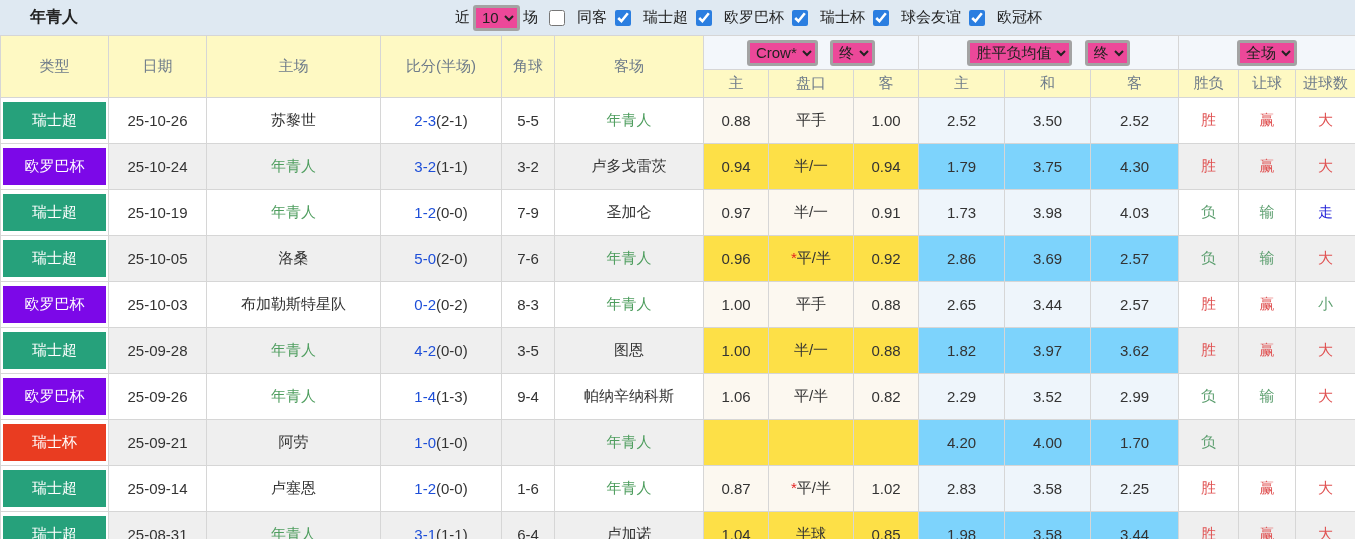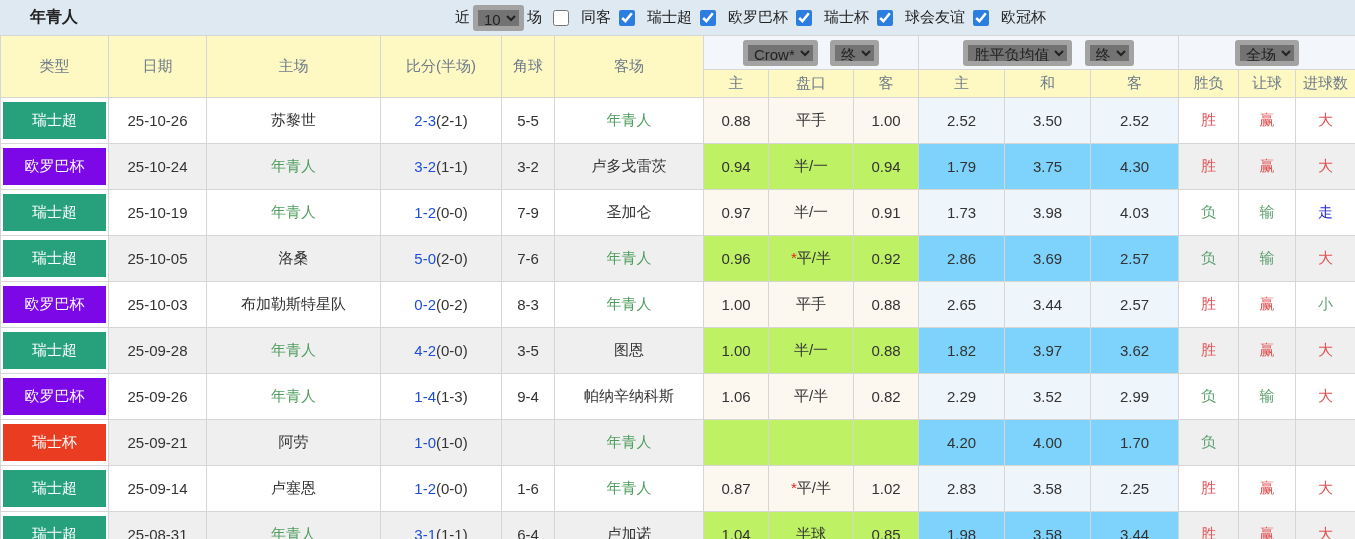--- a/index.html
+++ b/index.html
@@ -6,38 +6,38 @@
   body{
     width:1355px;height:539px;background:#fff;overflow:hidden;
     font-family:"Liberation Sans","DejaVu Sans",sans-serif;
   }
   
   .topbar{height:35px;background:#dfe9f2;display:flex;align-items:center;position:relative;}
   .title{margin-left:30px;font-weight:bold;font-size:16px;color:#222;}
   .controls{position:absolute;left:452px;top:0;height:35px;display:flex;align-items:center;font-size:15px;color:#222;}
   .controls .lbl{margin:0 3px;}
   select{
-    font-family:inherit;font-size:15px;height:26px;background:#737373;
-    border:5px solid #a3a3a3;border-radius:3px;padding:0 2px;color:#222;
+    font-family:inherit;font-size:15px;height:26px;background:#ec4899;
+    border:3px solid #a3a3a3;border-radius:3px;padding:0 2px;color:#222;
   }
   input[type=checkbox]{width:16px;height:16px;accent-color:#2b7ee0;margin:0 2px 0 8px;vertical-align:middle;}
   .filter-item{display:flex;align-items:center;cursor:pointer;gap:10px;}
   
   table{border-collapse:collapse;table-layout:fixed;width:1355px;}
   th,td{border:1px solid #d6d6d6;text-align:center;vertical-align:middle;overflow:hidden;white-space:nowrap;padding:0;}
   thead th{background:#fef9c3;color:#6e7b8a;font-weight:normal;font-size:15px;}
   .hrow1 th{height:33px;}
   .hrow2 th{height:27px;}
   th.sel-cell{background:#f3f7fb;}
   th.sel-cell select{margin:0 4px;}
   td{height:41px;font-size:15px;color:#333;}
   tr.odd td{background:#fff;}
   tr.even td{background:#efefef;}
   tr.odd td.asia{background:#fcf8f0;}
-  tr.even td.asia{background:#bef264;}
+  tr.even td.asia{background:#fde047;}
   tr.odd td.eu{background:#eef5fb;}
   tr.even td.eu{background:#7dd3fc;}
   td.league{padding:2px;}
   tr.odd td.league,tr.even td.league{background:#fff;}
   .badge{height:37px;display:flex;align-items:center;justify-content:center;color:#fff;font-size:15px;}
   .team-green{color:#4f9e5f;}
   .score-ft{color:#1d4ed8;}
   .score-ht{color:#333;}
   .star{color:#e32222;}
   .res-red{color:#e05353;}

